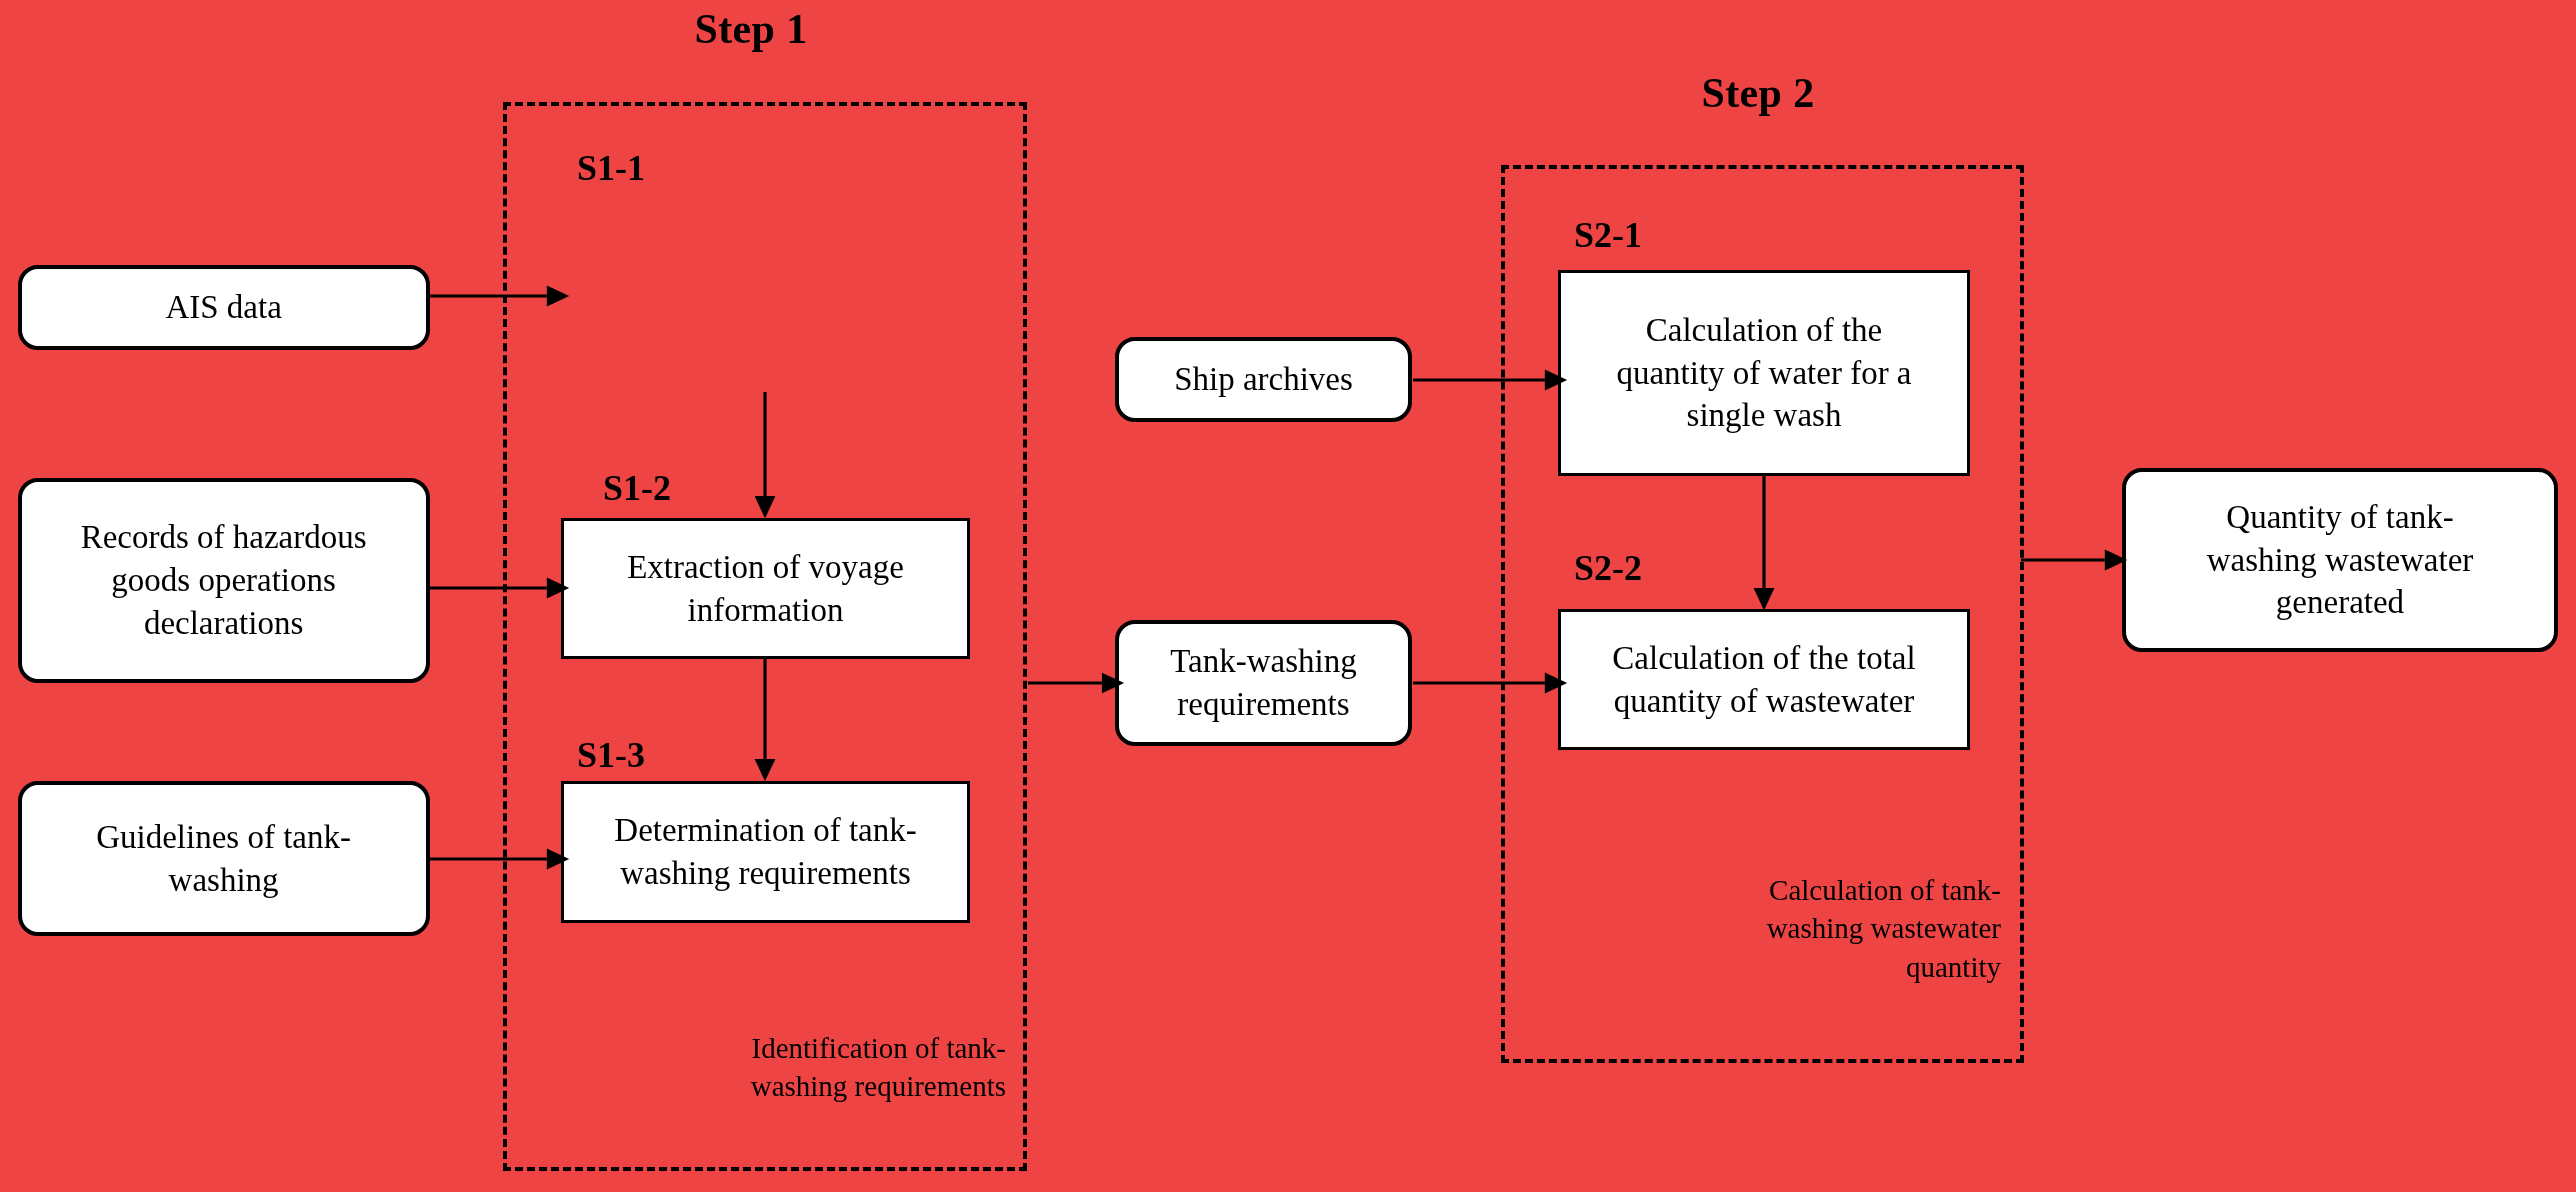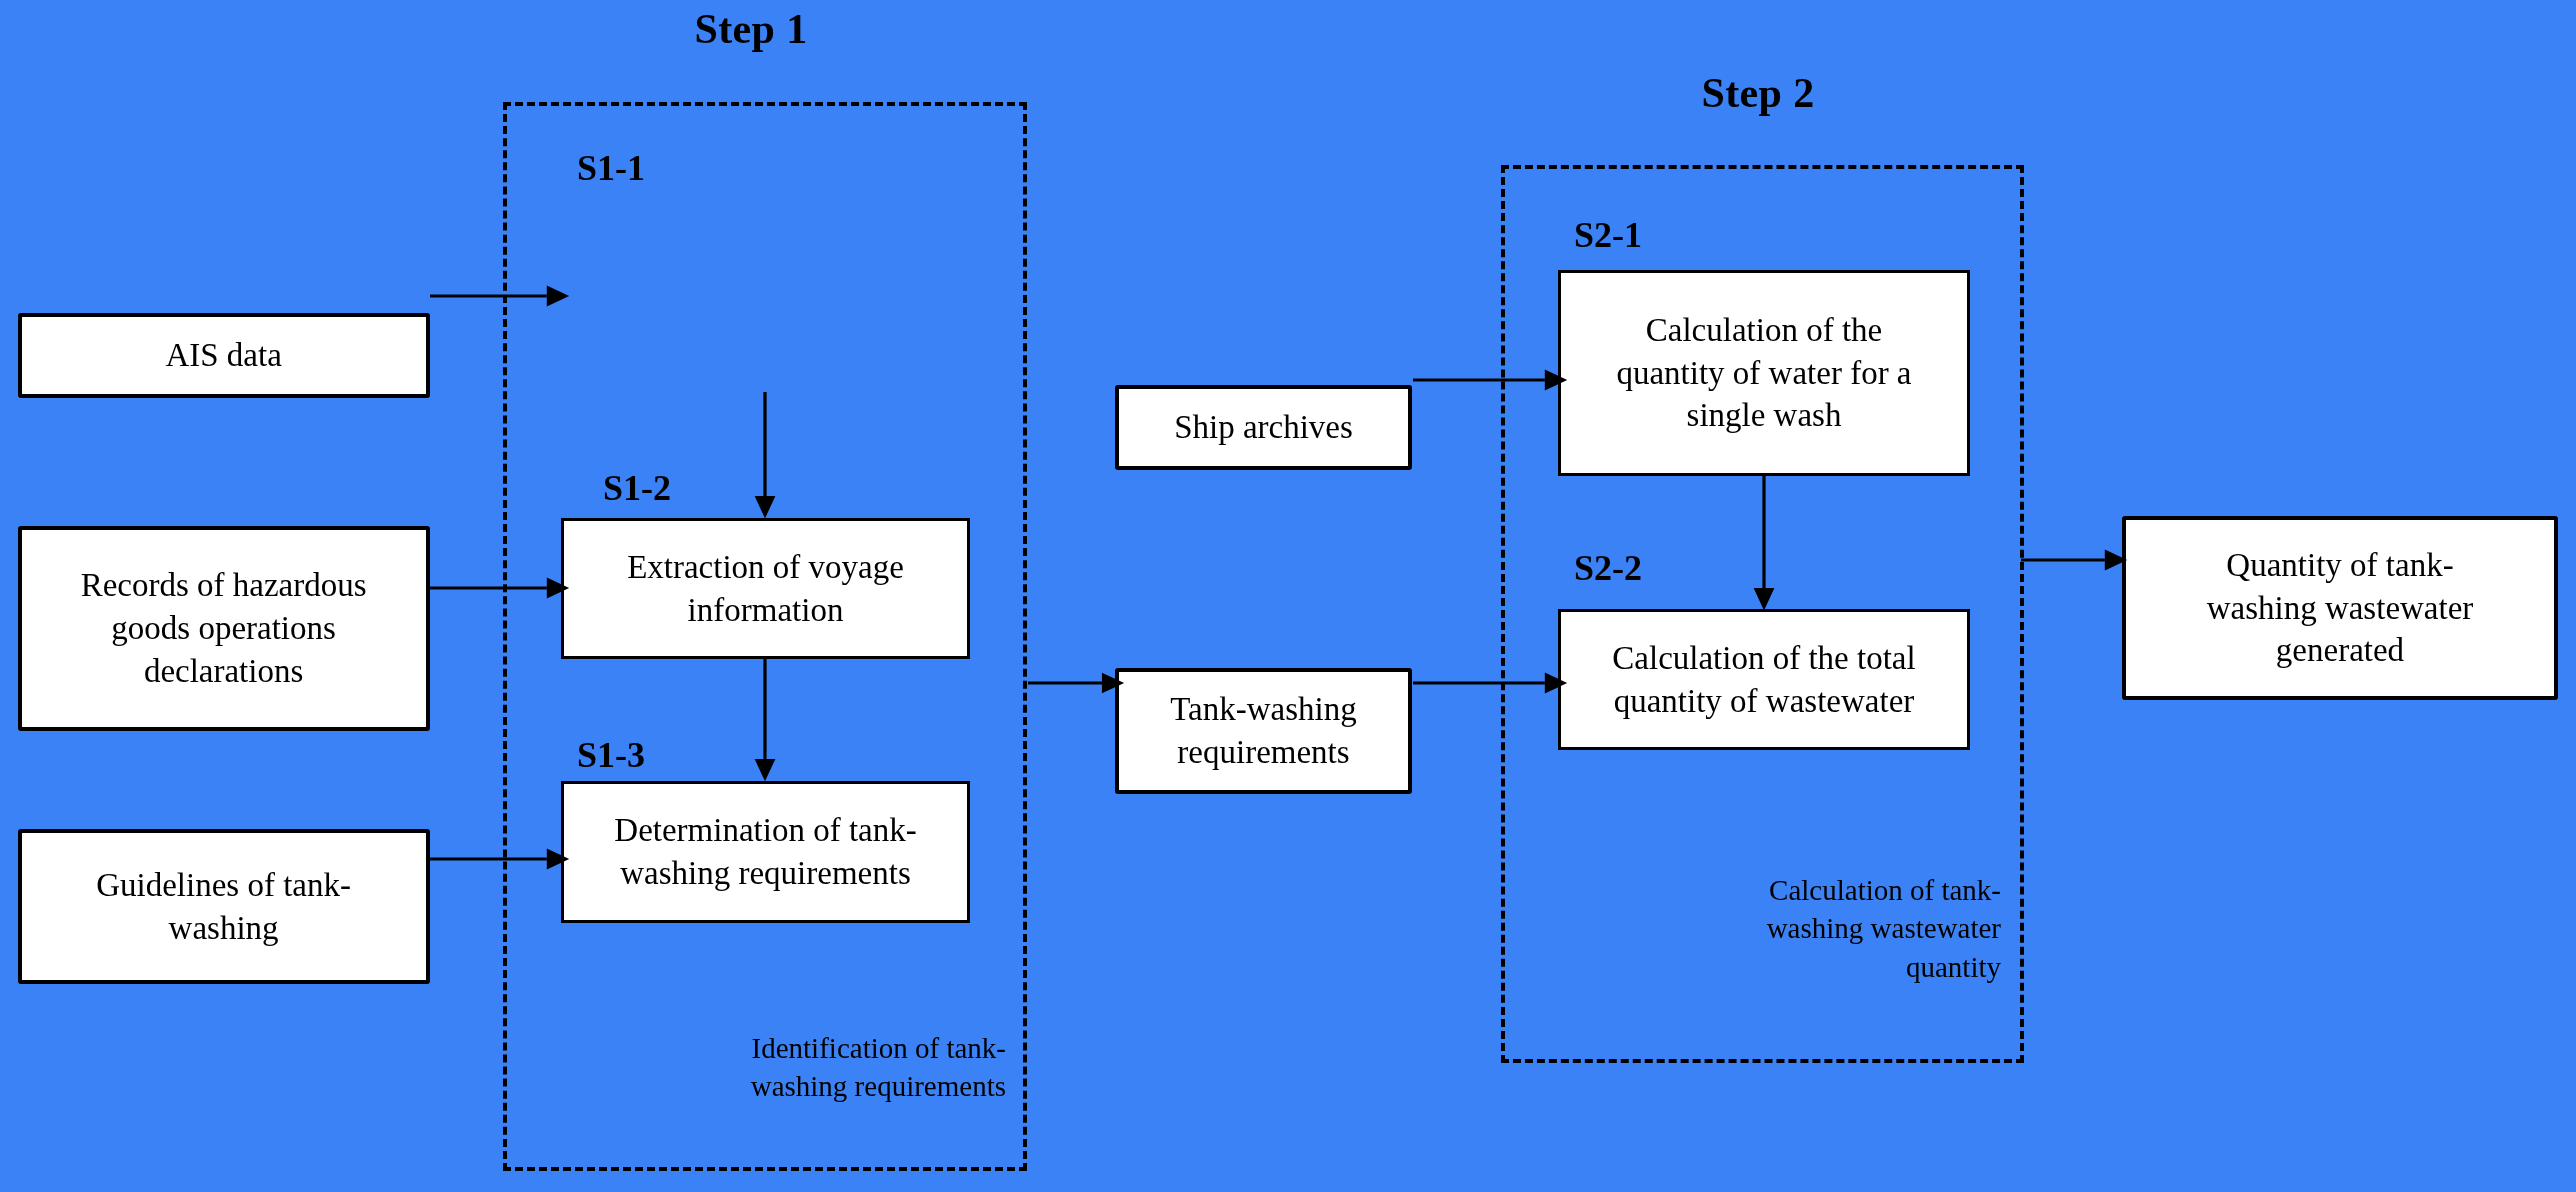--- a/index.html
+++ b/index.html
@@ -4,21 +4,21 @@
 <style>
   html, body {
     margin: 0;
     padding: 0;
     background: #ffffff;
   }
   #canvas {
     position: relative;
     width: 2576px;
     height: 1192px;
-    background: #3b82f6;
+    background: #ef4444;
     font-family: "Liberation Serif", "DejaVu Serif", serif;
     color: #000000;
     overflow: hidden;
   }
   
   .step-title {
     position: absolute;
     font-weight: bold;
     font-size: 42px;
     line-height: 1.1;
@@ -63,28 +63,27 @@
     display: block;
     font-size: 33px;
     line-height: 1.30;
     padding: 0 8px;
     white-space: pre-line;
   }
   
   .round-box {
     position: absolute;
     border: 4px solid #000000;
-    border-radius: 3px;
+    border-radius: 20px;
     box-sizing: border-box;
     background: #ffffff;
     display: flex;
     align-items: center;
     justify-content: center;
     text-align: center;
-    margin-top: 48px;
   }
   .round-box > span {
     display: block;
     font-size: 33px;
     line-height: 1.30;
     padding: 0 11.2px;
     white-space: pre-line;
   }
   
   .conn {

